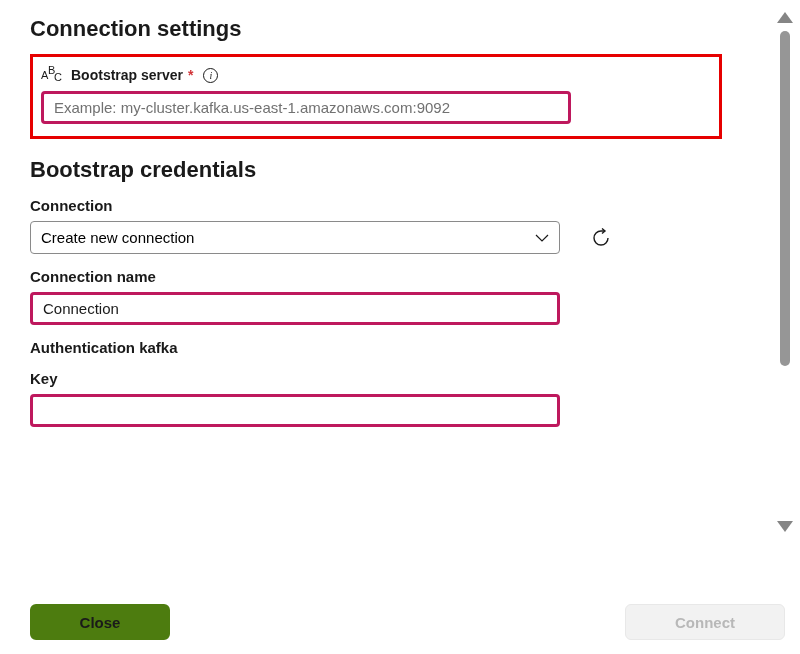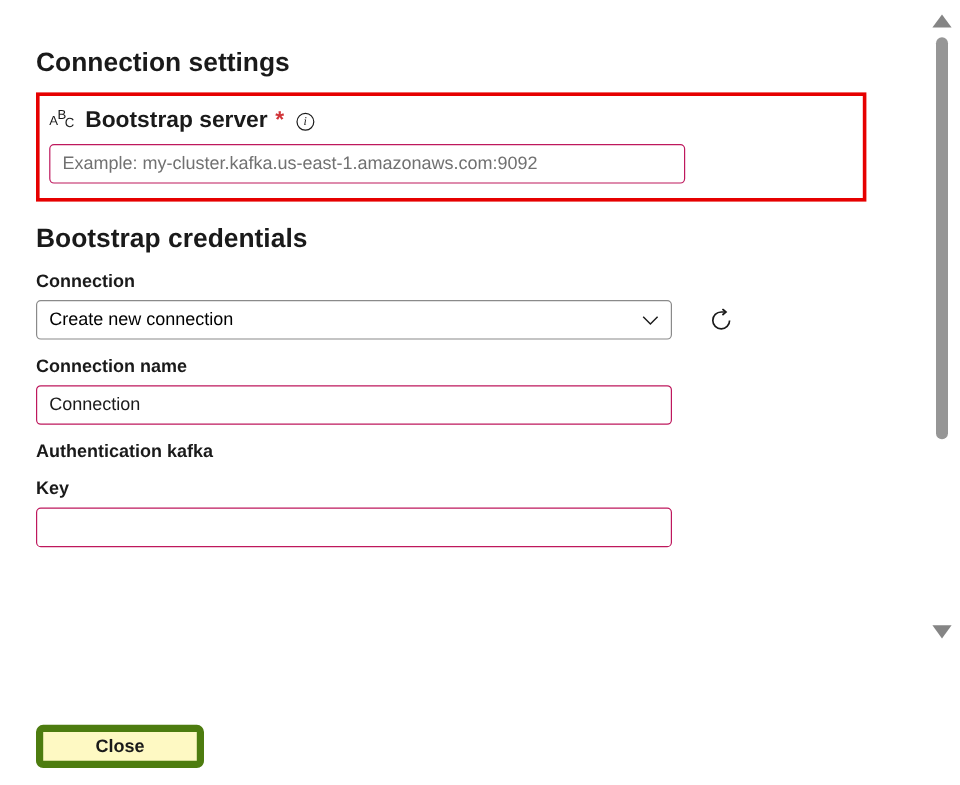--- a/index.html
+++ b/index.html
@@ -7,21 +7,20 @@
       font-family: "Segoe UI", -apple-system, BlinkMacSystemFont, sans-serif;
       background: #fff;
       width: 800px;
       height: 654px;
       position: relative;
       overflow: hidden;
     }
     .content {
       padding: 10px 30px 0 30px;
       width: 752px;
-      margin-top: 23px;
     }
     .section-title {
       font-size: 22px;
       font-weight: 600;
       color: #1a1a1a;
       margin-bottom: 12px;
       margin-top: 6px;
     }
     .highlight-box {
       border: 3px solid #e60000;
@@ -39,21 +38,21 @@
       margin-right: 8px;
       font-family: "Segoe UI", sans-serif;
       position: relative;
       width: 22px;
       height: 16px;
     }
     .abc-icon .a { position: absolute; left: 0; top: 2px; font-size: 11px; }
     .abc-icon .b { position: absolute; left: 7px; top: -3px; font-size: 11px; }
     .abc-icon .c { position: absolute; left: 13px; top: 4px; font-size: 11px; }
     .field-label {
-      font-size: 19px;
+      font-size: 14px;
       font-weight: 600;
       color: #1a1a1a;
     }
     .required {
       color: #d13438;
       margin-left: 1px;
     }
     .info-icon {
       margin-left: 10px;
       width: 15px;
@@ -64,21 +63,21 @@
       align-items: center;
       justify-content: center;
       font-size: 10px;
       font-style: italic;
       font-family: Georgia, serif;
       color: #1a1a1a;
     }
     .text-input {
       width: 530px;
       height: 33px;
-      border: 1px solid #be185d;
+      border: 3px solid #be185d;
       border-radius: 4px;
       padding: 0 10px;
       font-size: 15px;
       font-family: inherit;
       color: #1a1a1a;
     }
     .text-input::placeholder { color: #717171; }
     .field-label-plain {
       font-size: 15px;
       font-weight: 600;
@@ -126,22 +125,22 @@
     .btn {
       height: 36px;
       border-radius: 6px;
       font-size: 15px;
       font-weight: 600;
       font-family: inherit;
       cursor: pointer;
       padding: 0 24px;
     }
     .btn-close {
-      background: #fef9c3;
-      border: 6px solid #4d7c0f;
+      background: #4d7c0f;
+      border: 3px solid #4d7c0f;
       color: #1a1a1a;
       min-width: 140px;
     }
     .btn-connect {
       background: #f2f2f2;
       border: 1px solid #e8e8e8;
       color: #b8b8b8;
       min-width: 160px;
     }
     .scrollbar-track {
@@ -219,19 +218,20 @@
 
   <div class="field-label-plain">Authentication kafka</div>
 
   <div class="field-label-plain">Key</div>
   <input type="text" class="text-input" style="">
 
 </div>
 
 <div class="footer">
   <button class="btn btn-close">Close</button>
+  <button class="btn btn-connect">Connect</button>
 </div>
 
 <div class="scrollbar-track">
   <div class="scroll-arrow up"></div>
   <div class="scroll-thumb"></div>
   <div class="scroll-arrow down"></div>
 </div>
 
 </body></html>

